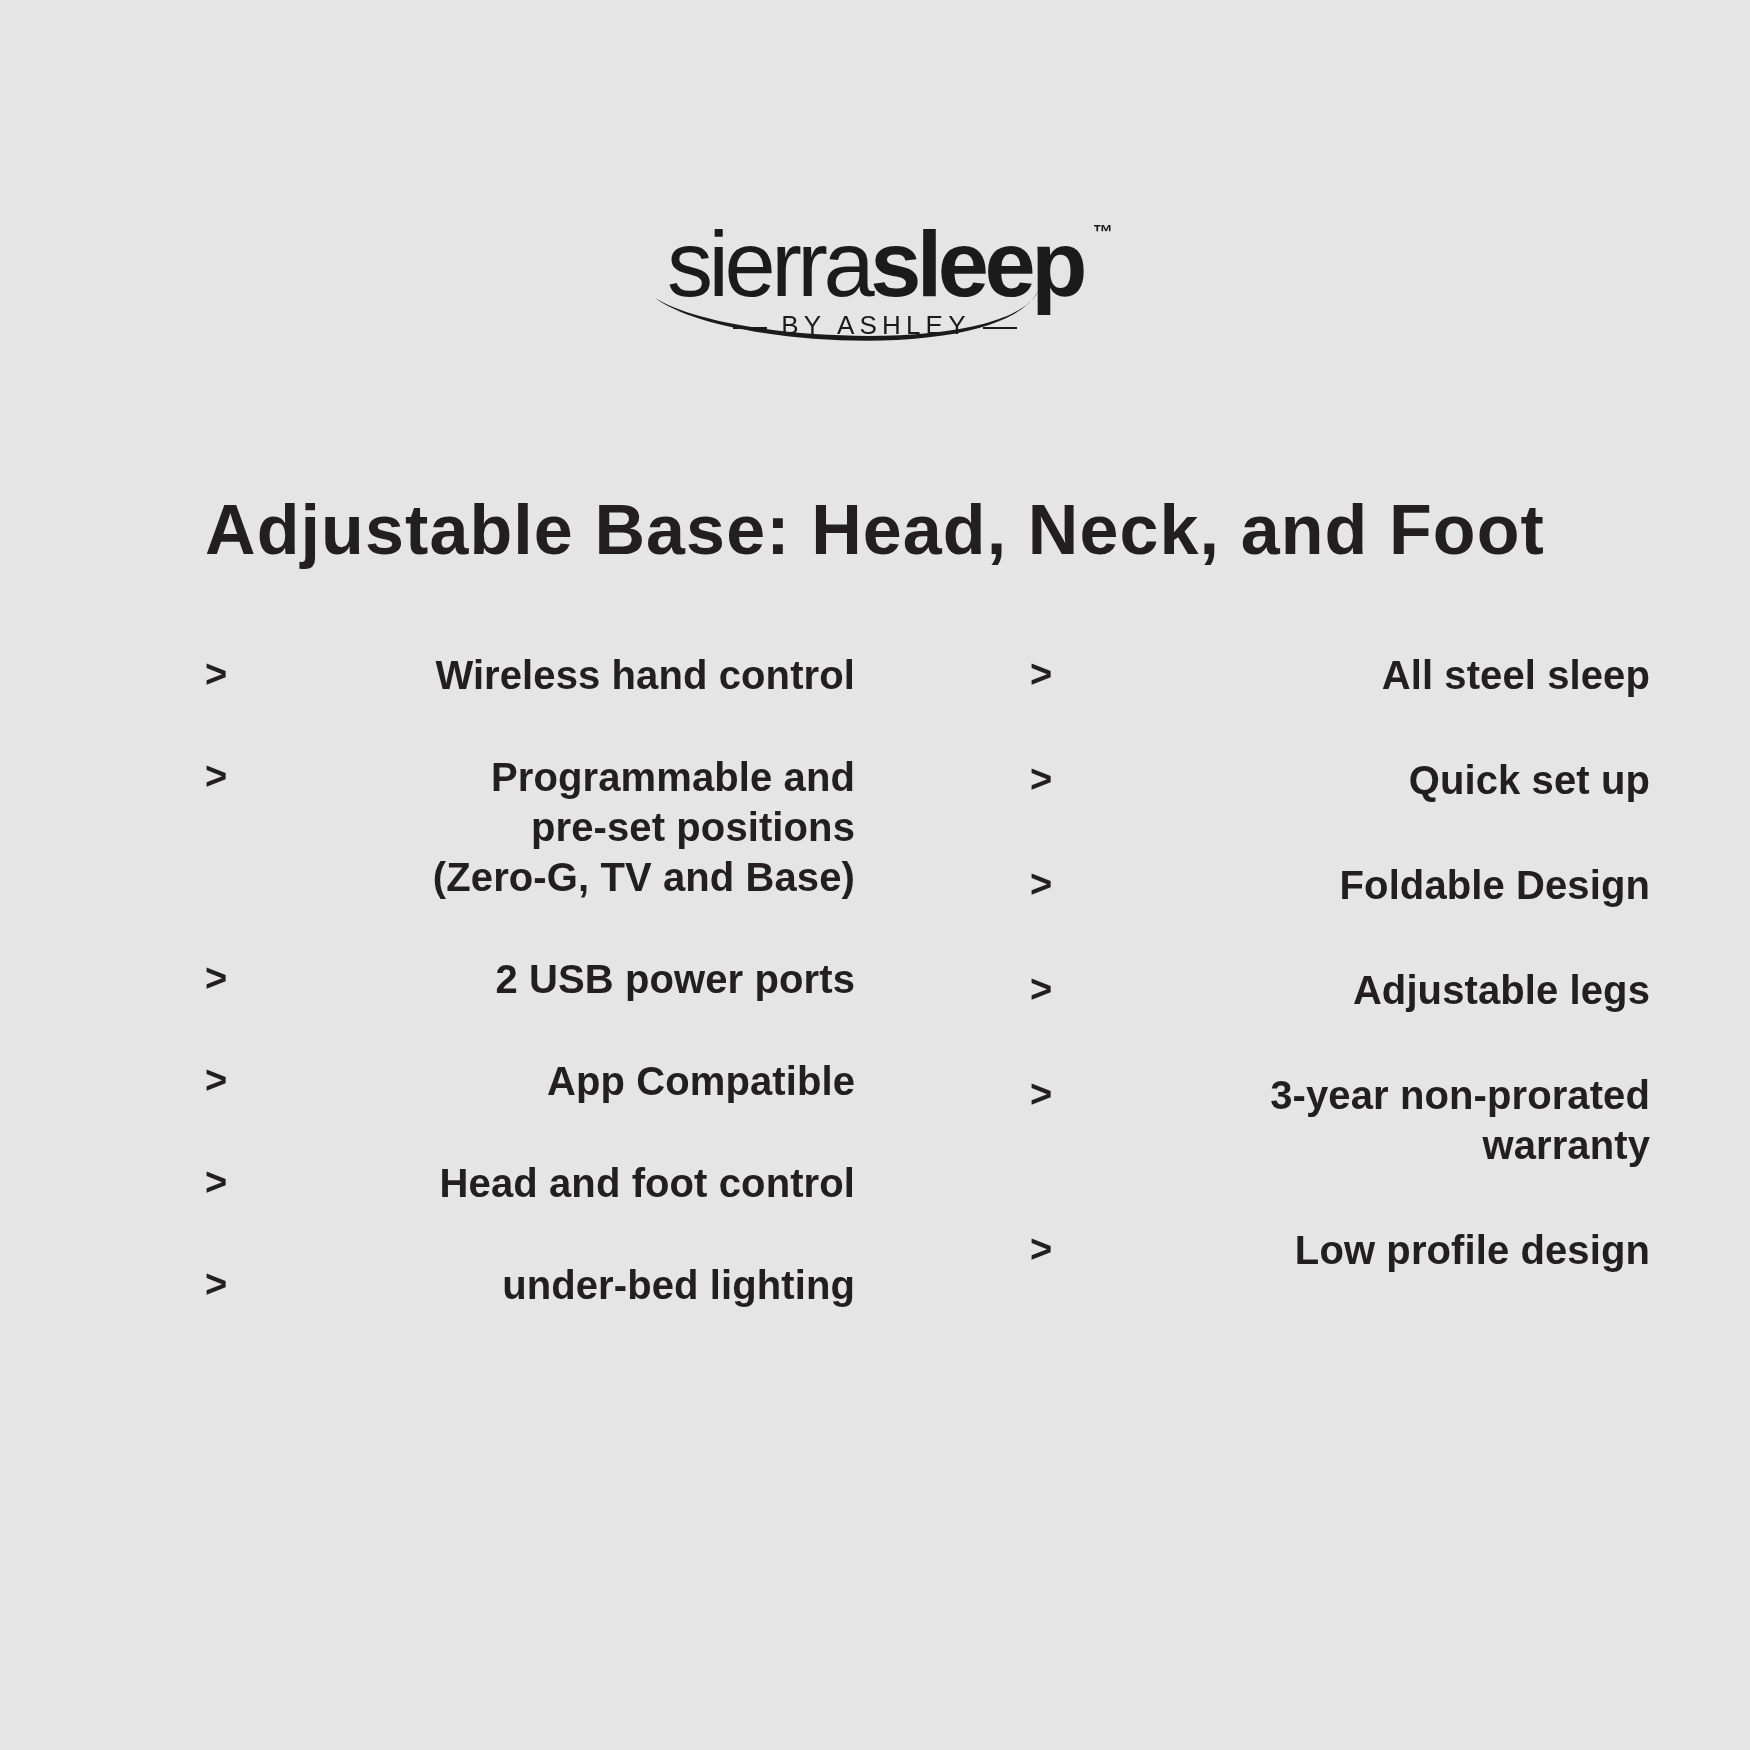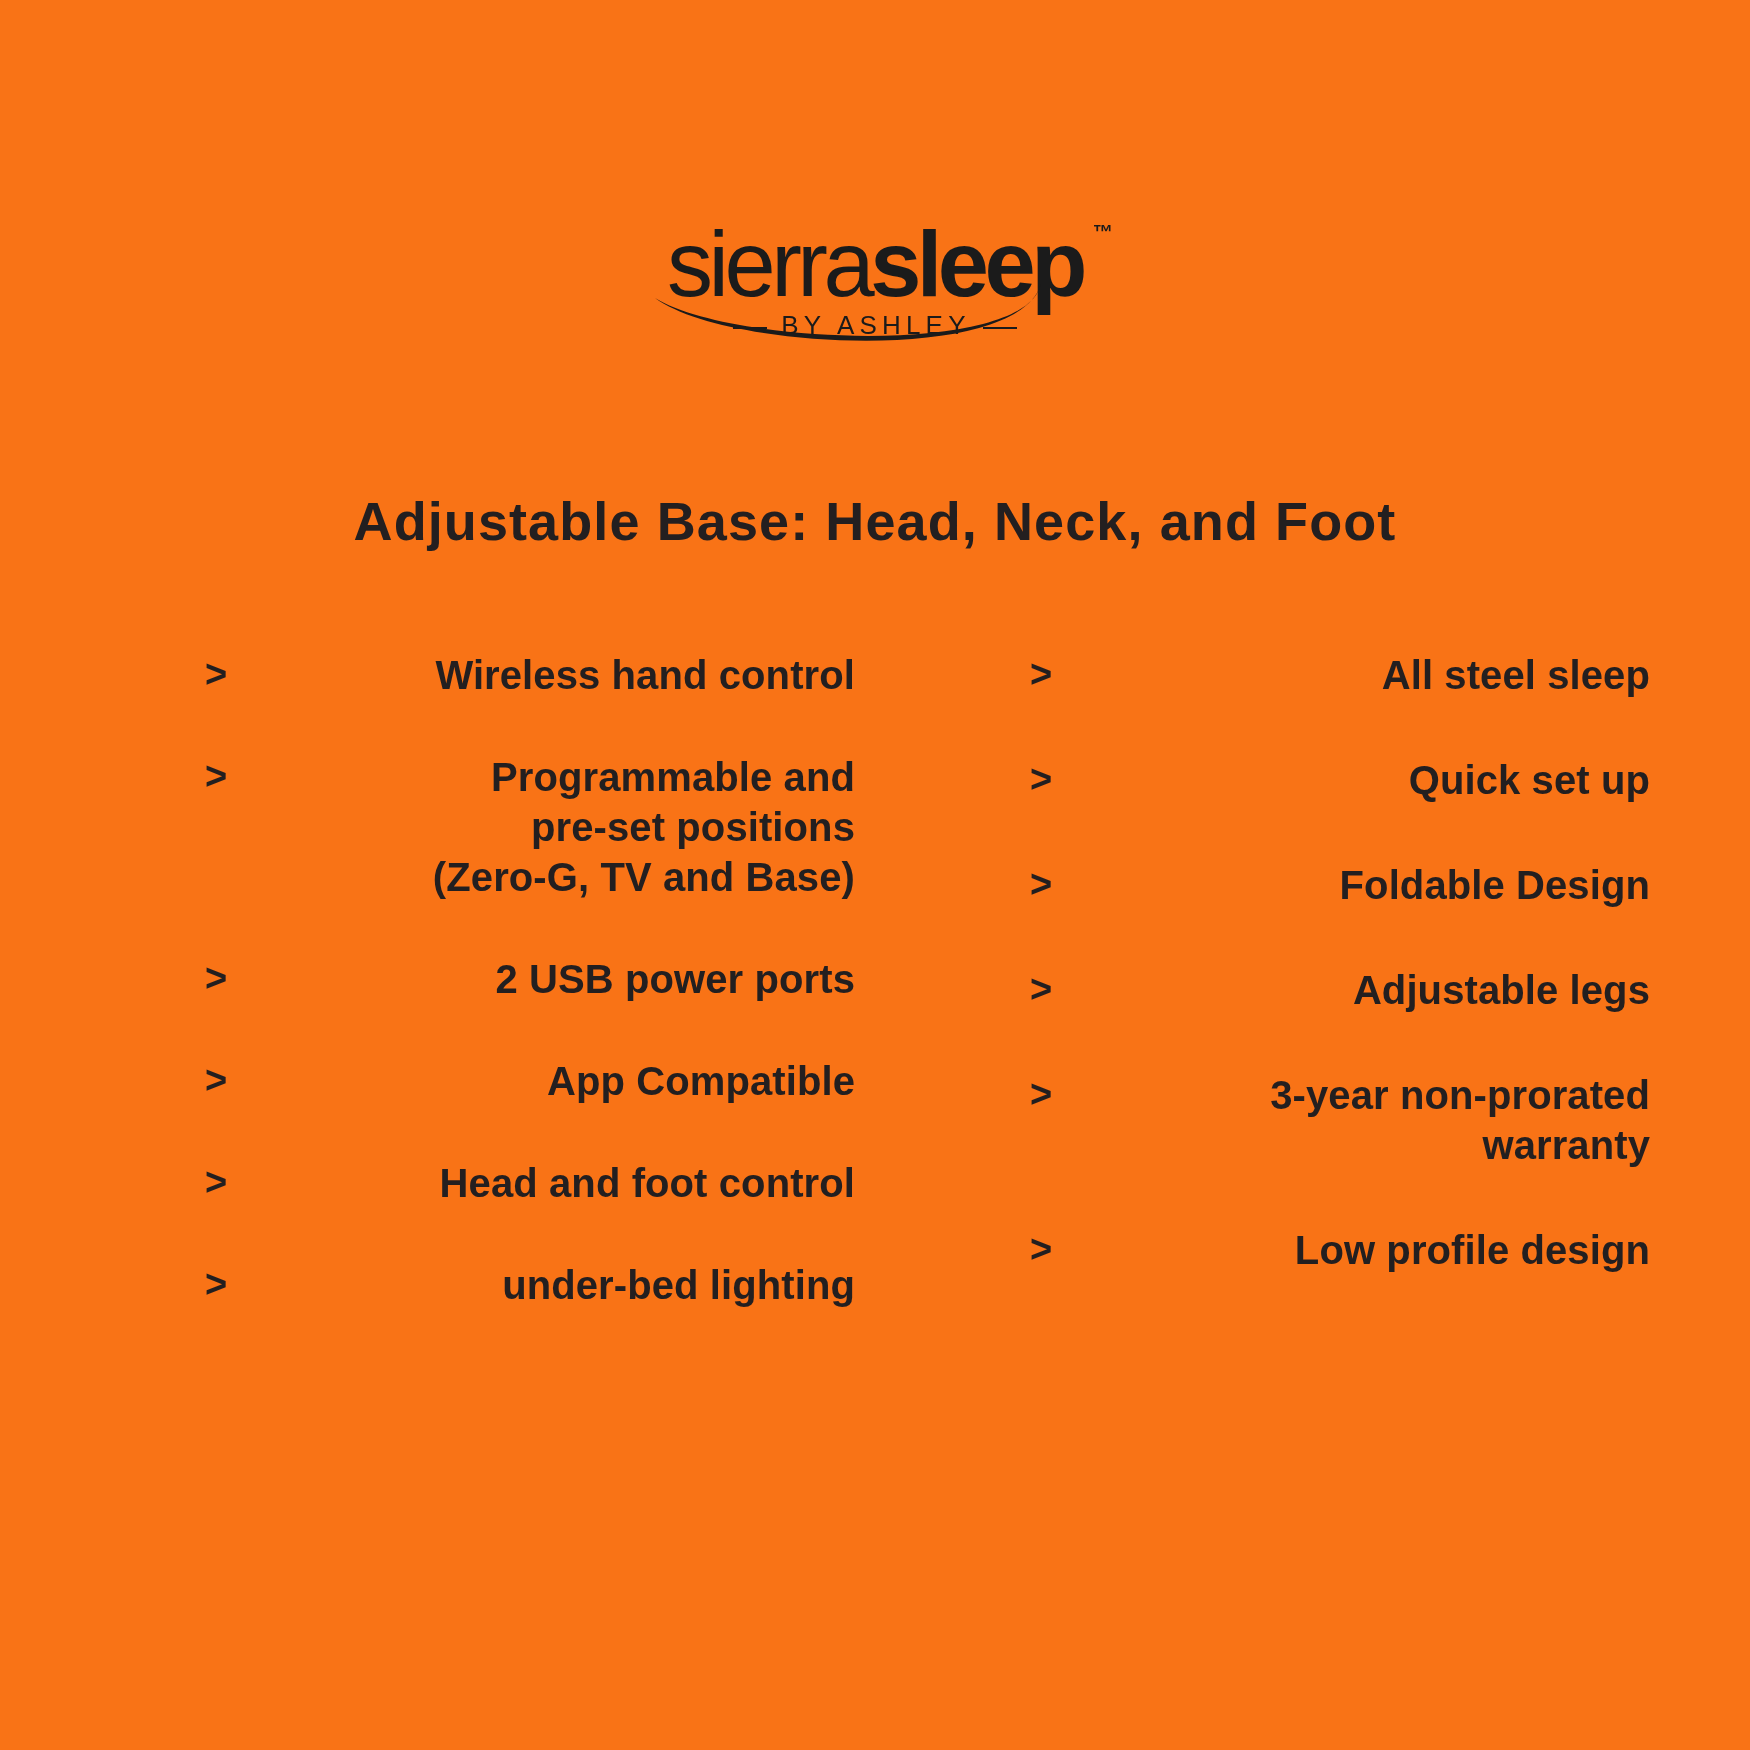--- a/index.html
+++ b/index.html
@@ -12,21 +12,21 @@
     height: 1750px;
     font-family: "Liberation Sans", sans-serif;
     -webkit-font-smoothing: antialiased;
     overflow: hidden;
   }
 
   #page {
     position: relative;
     width: 1750px;
     height: 1750px;
-    background: #f97316;
+    background: #e5e5e5;
   }
 
   
   .logo-block {
     position: absolute;
     top: 218px;
     left: 0;
     width: 1750px;
     text-align: center;
   }
@@ -91,21 +91,21 @@
   .byline-dash.left  { margin-right: 14px; }
   .byline-dash.right { margin-left: 12px; }
 
   
   .page-heading {
     position: absolute;
     top: 490px;
     left: 0;
     width: 1750px;
     text-align: center;
-    font-size: 54px;
+    font-size: 70px;
     font-weight: 700;
     letter-spacing: 1.1px;
     color: #231f20;
     white-space: nowrap;
   }
 
   
   .features {
     position: absolute;
     top: 650px;

